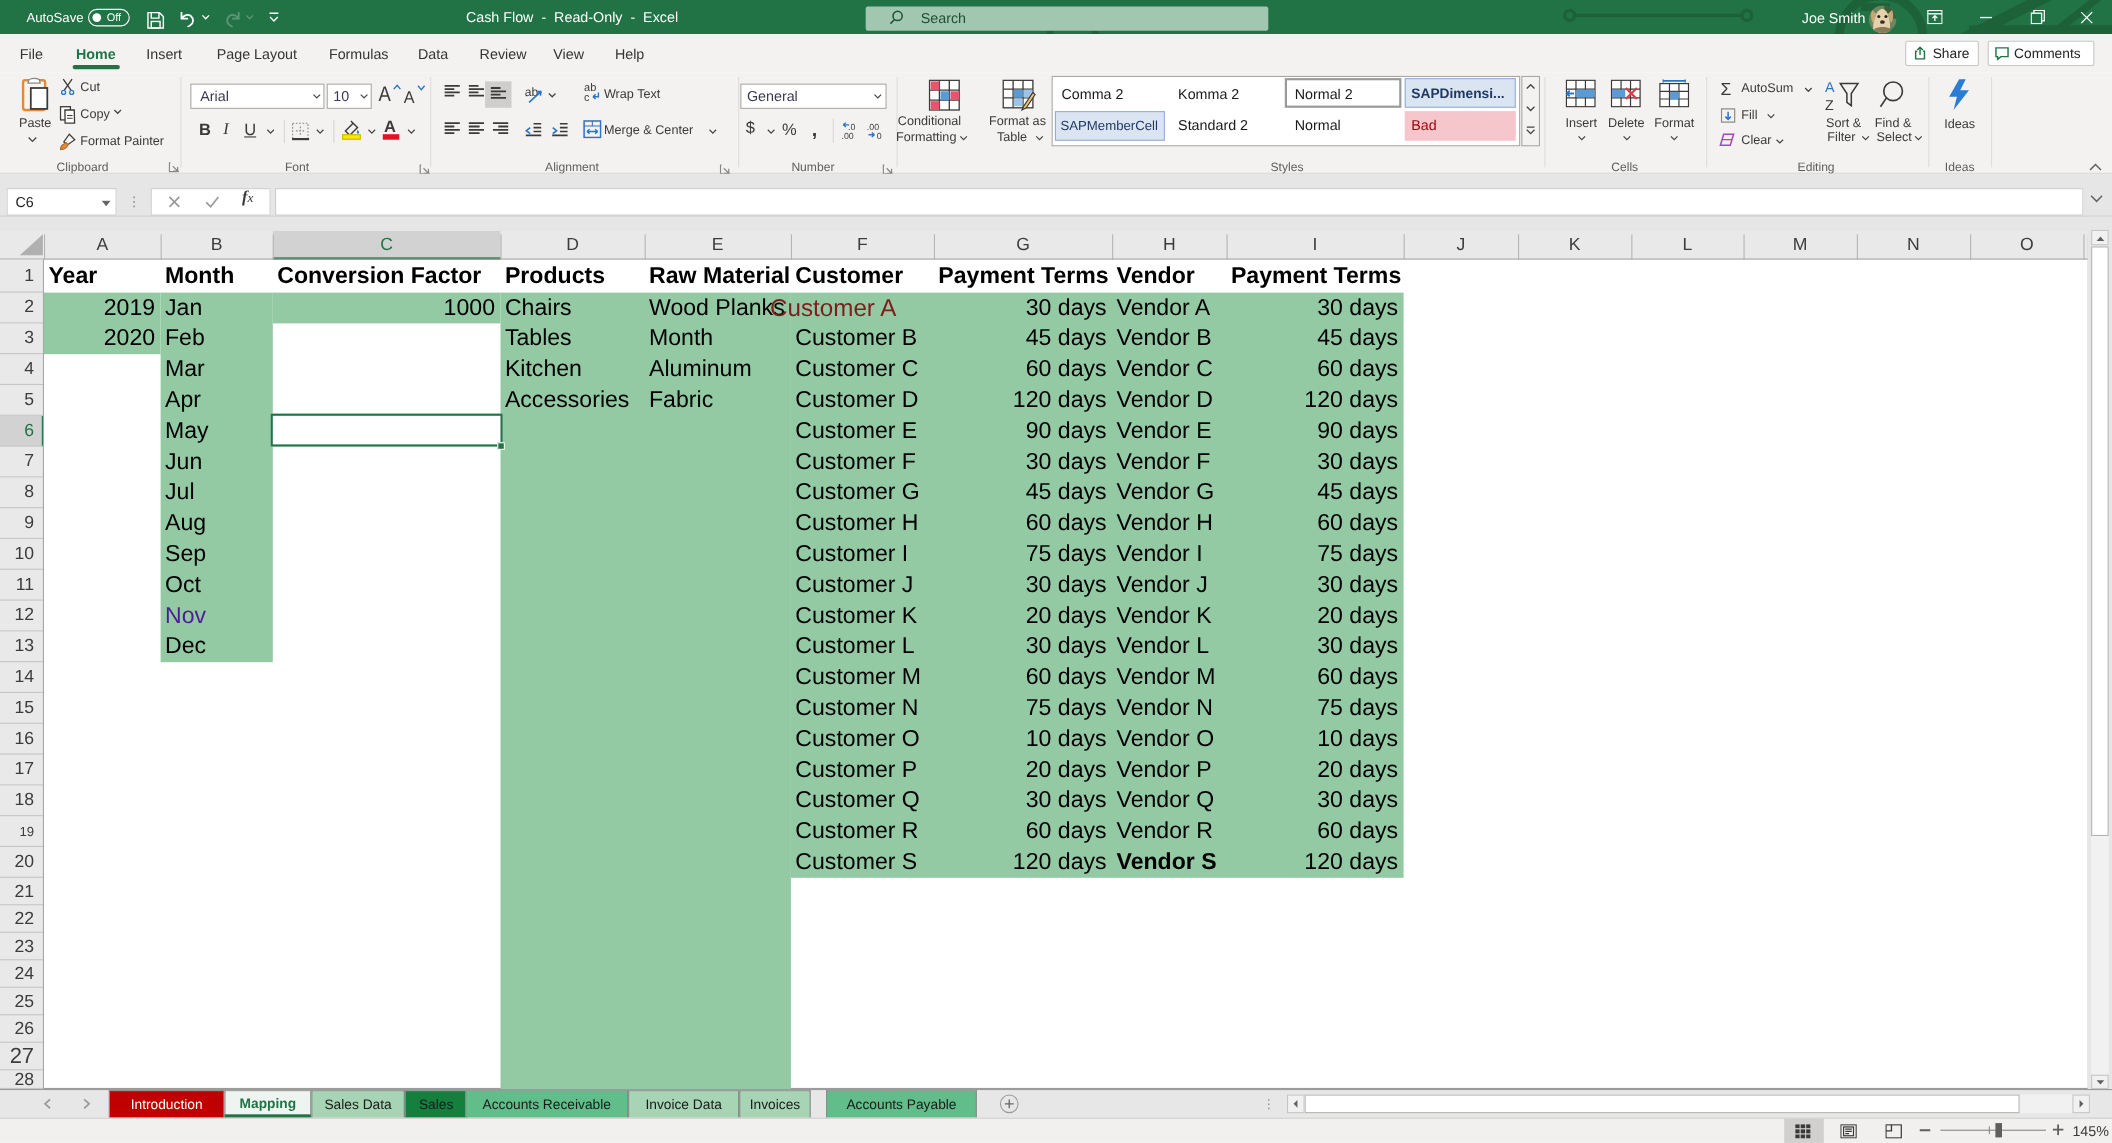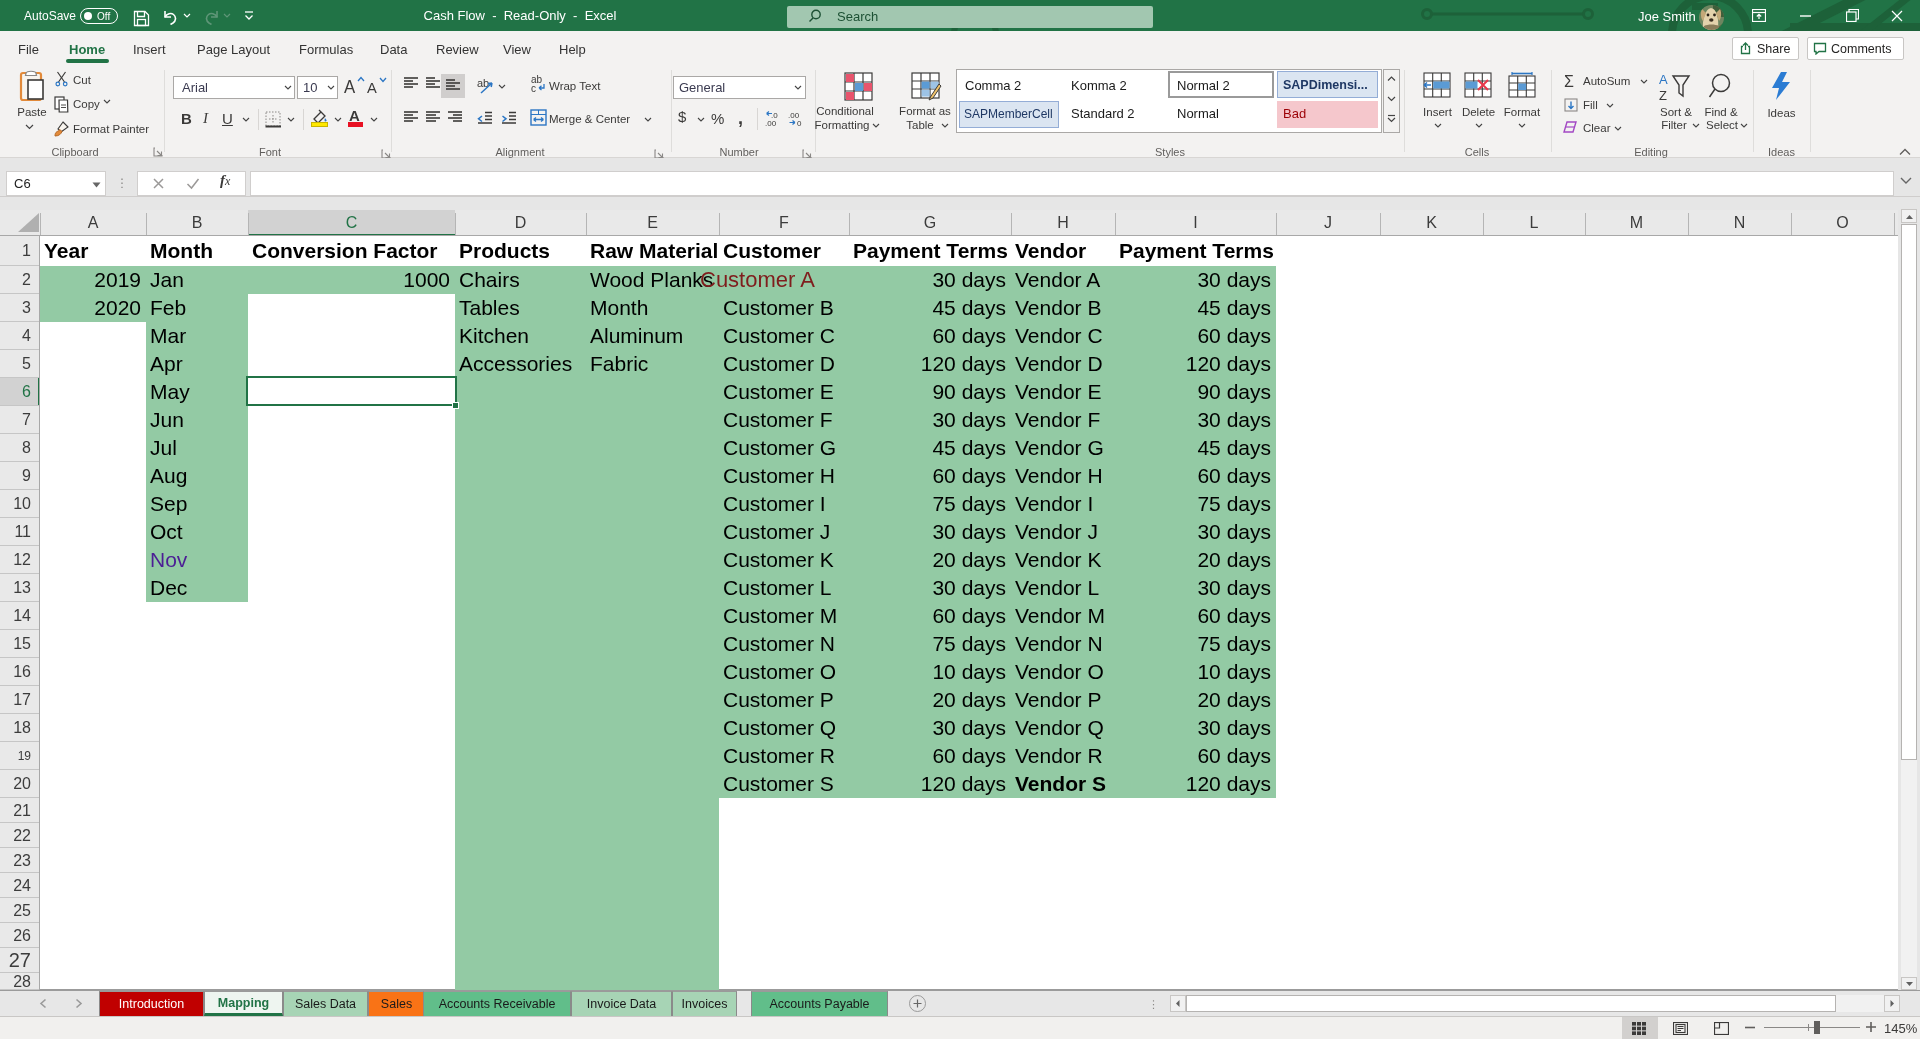--- a/index.html
+++ b/index.html
@@ -777,21 +777,21 @@
 <div class="a" style="left:0;top:990px;width:1920px;height:1px;background:#9b9b9b"></div>
 <svg class="a" style="left:38px;top:998px;" width="10" height="11" viewBox="0 0 10 11">
     <path d="M7.5 1.5 L3 5.5 L7.5 9.5" stroke="#9a9a9a" fill="none" stroke-width="1.6"></path>
   </svg>
 <svg class="a" style="left:74px;top:998px;" width="10" height="11" viewBox="0 0 10 11">
     <path d="M2.5 1.5 L7 5.5 L2.5 9.5" stroke="#9a9a9a" fill="none" stroke-width="1.6"></path>
   </svg>
 <div class="a" style="left:99px;top:991px;width:105px;height:25px;background:#c00000;border-left:1px solid #8a8a8a;border-right:1px solid #8a8a8a;border-top:1px solid #9a9a9a;text-align:center;line-height:25px;font-size:12.5px;font-weight:normal;color:#fff;white-space:nowrap">Introduction</div>
 <div class="a" style="left:204px;top:991px;width:79px;height:25px;background:#eef5f0;border-left:1px solid #8a8a8a;border-right:1px solid #8a8a8a;border-top:1px solid #9a9a9a;border-bottom:3px solid #217346;text-align:center;line-height:22px;font-size:12.5px;font-weight:bold;color:#217346;white-space:nowrap">Mapping</div>
 <div class="a" style="left:283px;top:991px;width:85px;height:25px;background:#a7d4b5;border-left:1px solid #8a8a8a;border-right:1px solid #8a8a8a;border-top:1px solid #9a9a9a;text-align:center;line-height:25px;font-size:12.5px;font-weight:normal;color:#1a1a1a;white-space:nowrap">Sales Data</div>
-<div class="a" style="left:368px;top:991px;width:57px;height:25px;background:#f97316;border-left:1px solid #8a8a8a;border-right:1px solid #8a8a8a;border-top:1px solid #9a9a9a;text-align:center;line-height:25px;font-size:12.5px;font-weight:normal;color:#1a1a1a;white-space:nowrap">Sales</div>
+<div class="a" style="left:368px;top:991px;width:57px;height:25px;background:#15803d;border-left:1px solid #8a8a8a;border-right:1px solid #8a8a8a;border-top:1px solid #9a9a9a;text-align:center;line-height:25px;font-size:12.5px;font-weight:normal;color:#1a1a1a;white-space:nowrap">Sales</div>
 <div class="a" style="left:423px;top:991px;width:148px;height:25px;background:#61be8a;border-left:1px solid #8a8a8a;border-right:1px solid #8a8a8a;border-top:1px solid #9a9a9a;text-align:center;line-height:25px;font-size:12.5px;font-weight:normal;color:#1a1a1a;white-space:nowrap">Accounts Receivable</div>
 <div class="a" style="left:571px;top:991px;width:101px;height:25px;background:#a7d4b5;border-left:1px solid #8a8a8a;border-right:1px solid #8a8a8a;border-top:1px solid #9a9a9a;text-align:center;line-height:25px;font-size:12.5px;font-weight:normal;color:#1a1a1a;white-space:nowrap">Invoice Data</div>
 <div class="a" style="left:672px;top:991px;width:65px;height:25px;background:#a7d4b5;border-left:1px solid #8a8a8a;border-right:1px solid #8a8a8a;border-top:1px solid #9a9a9a;text-align:center;line-height:25px;font-size:12.5px;font-weight:normal;color:#1a1a1a;white-space:nowrap">Invoices</div>
 <div class="a" style="left:751px;top:991px;width:137px;height:25px;background:#61be8a;border-left:1px solid #8a8a8a;border-right:1px solid #8a8a8a;border-top:1px solid #9a9a9a;text-align:center;line-height:25px;font-size:12.5px;font-weight:normal;color:#1a1a1a;white-space:nowrap">Accounts Payable</div>
 <div class="a" style="left:909px;top:995px;width:17px;height:17px;border:1px solid #9a9a9a;border-radius:50%"></div>
 <svg class="a" style="left:913px;top:999px;" width="9" height="9" viewBox="0 0 9 9">
     <path d="M4.5 0.5 V8.5 M0.5 4.5 H8.5" stroke="#666" stroke-width="1.2"></path>
   </svg>
 <div class="a" style="left:1148px;top:996px;width:10px;height:16px;line-height:16px;text-align:center;font-size:11px;color:#8a8886;font-weight:normal;white-space:nowrap;">⋮</div>
 <div class="a" style="left:1170px;top:995px;width:16px;height:17px;background:#f1f1f1;border:1px solid #c8c6c4"></div>

